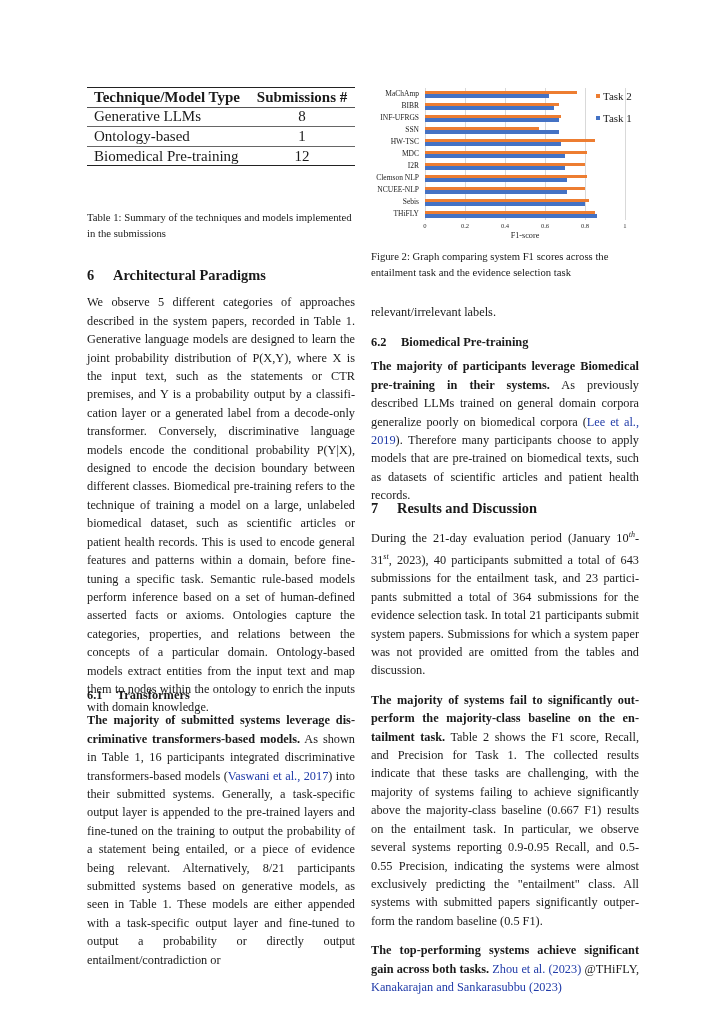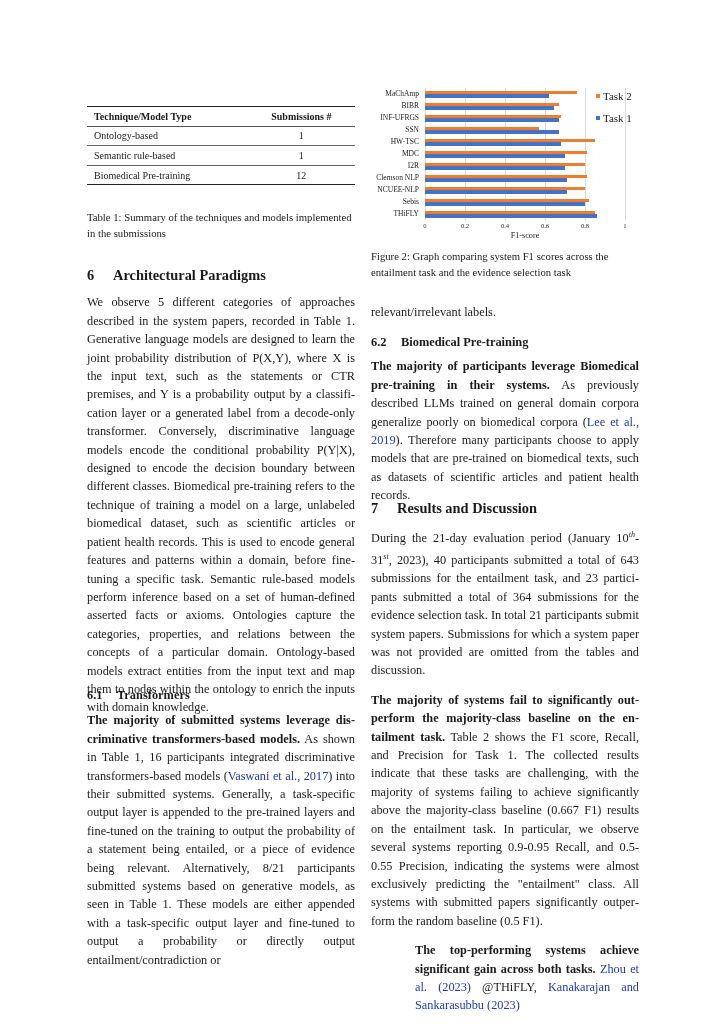--- a/index.html
+++ b/index.html
@@ -6,21 +6,21 @@
   body { width: 724px; height: 1024px; position: relative; overflow: hidden;
          font-family: "Liberation Serif", "DejaVu Serif", serif; color: #1a1a1a; }
   .col { position: absolute; width: 268px; font-size: 12.3px; line-height: 18.4px; }
   .left { left: 87px; }
   .right { left: 371px; }
   p { margin: 0; text-align: justify; hyphens: manual; }
   .link { color: #1f3aa8; }
   b { font-weight: bold; }
 
   
-  .tbl { position: absolute; left: 87px; top: 87px; width: 268px; border-collapse: collapse; font-size: 10px; margin-top: 19px; }
+  .tbl { position: absolute; left: 87px; top: 87px; width: 268px; border-collapse: collapse; font-size: 15px; }
   .tbl th, .tbl td { padding: 0 7px; height: 18.6px; }
   .tbl th { text-align: left; font-weight: bold; border-top: 1.3px solid #222; border-bottom: 1px solid #555; }
   .tbl th.num, .tbl td.num { text-align: center; }
   .tbl td { border-bottom: 0.8px solid #666; }
   .tbl tr:last-child td { border-bottom: 1.3px solid #222; }
   .caption { font-size: 10.7px; line-height: 15.6px; }
 
   h2 { font-size: 14.4px; font-weight: bold; margin: 0; }
   h3 { font-size: 12.4px; font-weight: bold; margin: 0; }
   .secnum { display: inline-block; width: 26px; }
@@ -46,25 +46,25 @@
 
 <table class="tbl">
   <thead>
     <tr>
       <th>Technique/Model Type</th>
       <th class="num">Submissions #</th>
     </tr>
   </thead>
   <tbody>
     <tr>
-        <td>Ontology-based</td>
-        <td class="num">1</td>
+        <td>Generative LLMs</td>
+        <td class="num">8</td>
       </tr>
     <tr>
-        <td>Semantic rule-based</td>
+        <td>Ontology-based</td>
         <td class="num">1</td>
       </tr>
     <tr>
         <td>Biomedical Pre-training</td>
         <td class="num">12</td>
       </tr>
   </tbody>
 </table>
 
 <div class="col left caption" style="top:210px;">Table 1: Summary of the techniques and models implemented in the submissions</div>
@@ -170,14 +170,14 @@
 
 <div class="col right" style="top:333px;">
   <h3><span class="subnum">6.2</span><span>Biomedical Pre-training</span></h3>
   <p style="margin-top:6px;"><b>The majority of participants leverage Biomedi­cal pre-training in their systems.</b><span> As previously described LLMs trained on general domain corpora generalize poorly on biomedical corpora (</span><span class="link">Lee et al., 2019</span><span>). Therefore many participants choose to ap­ply models that are pre-trained on biomedical texts, such as datasets of scientific articles and patient health records.</span></p>
 </div>
 
 <div class="col right" style="top:499px;">
   <h2><span class="secnum">7</span><span>Results and Discussion</span></h2>
   <p style="margin-top:9px;"><span>During the 21-day evaluation period (January 10</span><sup style="font-size:8px;font-style:italic;">th</sup><span>-31</span><sup style="font-size:8px;font-style:italic;">st</sup><span>, 2023), 40 participants submitted a total of 643 submissions for the entailment task, and 23 partici­pants submitted a total of 364 submissions for the evidence selection task. In total 21 participants submit system papers. Submissions for which a system paper was not provided are omitted from the tables and discussion.</span></p>
   <p style="margin-top:11px;"><b>The majority of systems fail to significantly out­perform the majority-class baseline on the en­tailment task.</b><span> Table 2 shows the F1 score, Re­call, and Precision for Task 1. The collected results indicate that these tasks are challenging, with the majority of systems failing to achieve significantly above the majority-class baseline (0.667 F1) results on the entailment task. In particular, we observe several systems reporting 0.9-0.95 Recall, and 0.5-0.55 Precision, indicating the systems were almost exclusively predicting the "entailment" class. All systems with submitted papers significantly outper­form the random baseline (0.5 F1).</span></p>
-  <p style="margin-top:11px;margin-left:44px;"><b>The top-performing systems achieve significant gain across both tasks.</b> <span class="link">Zhou et al. (2023)</span><span> @THiFLY, </span><span class="link">Kanakarajan and Sankarasubbu (2023)</span></p>
+  <p style="margin-top:11px;"><b>The top-performing systems achieve significant gain across both tasks.</b> <span class="link">Zhou et al. (2023)</span><span> @THiFLY, </span><span class="link">Kanakarajan and Sankarasubbu (2023)</span></p>
 </div>
 
 </body></html>

